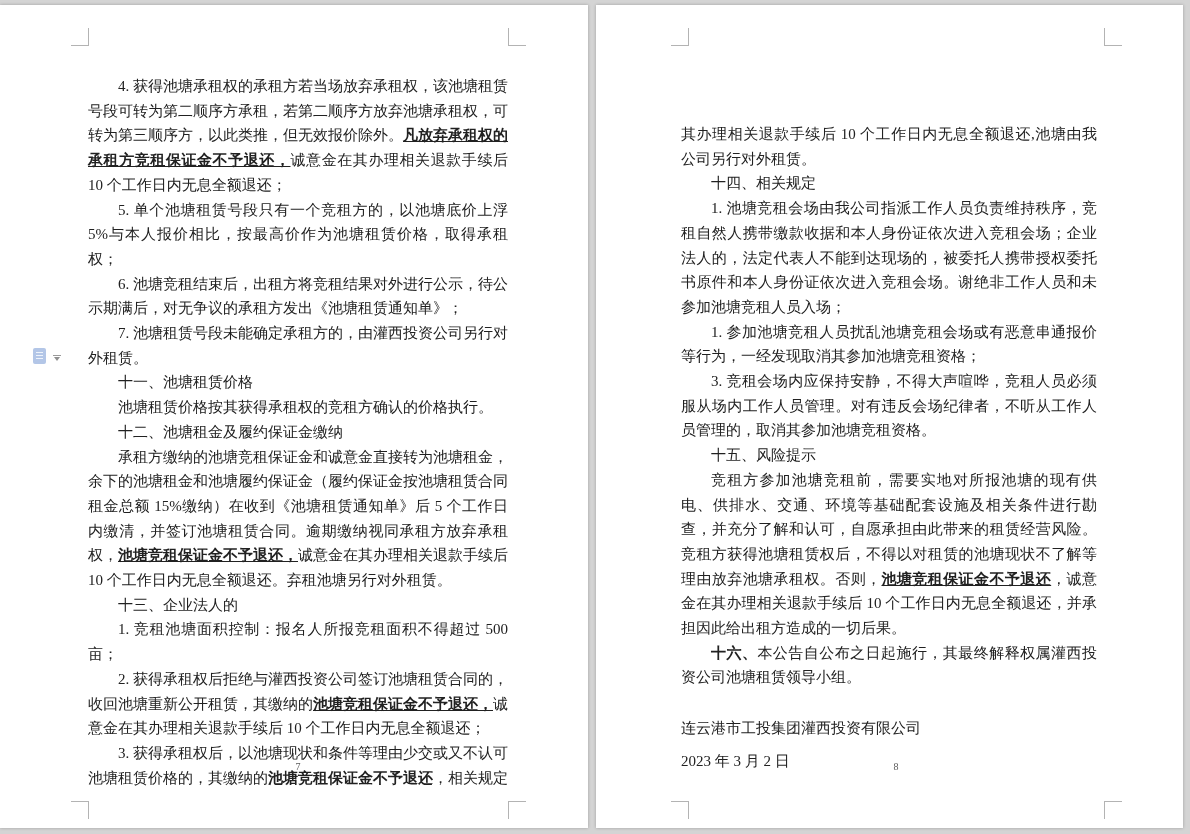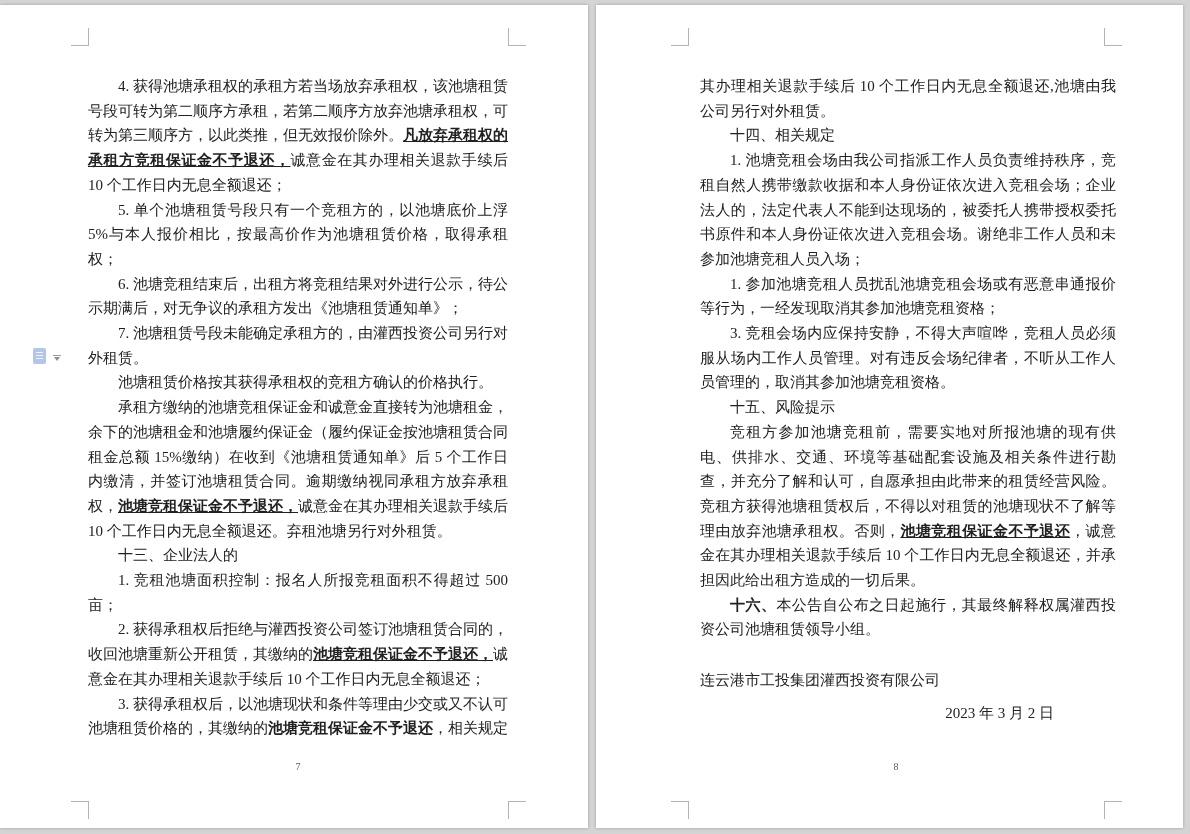--- a/index.html
+++ b/index.html
@@ -13,28 +13,28 @@
     box-shadow:0 0 3px rgba(0,0,0,.25);
   }
   .page.left{left:0;width:588px;}
   .page.right{left:596px;width:587px;}
   .content{
     position:absolute;top:69px;
     font-size:15px;line-height:24.7px;color:#212121;
     text-align:justify;
   }
   .page.left  .content{left:88px;width:420px;}
-  .page.right .content{left:104px;width:416px;}
+  .page.right .content{left:85px;width:416px;margin-top:48px;}
   .p{margin:0;text-indent:2em;}
   .p.cont{text-indent:0;}
   .p.h{font-weight:normal;}
   .bu{font-weight:bold;text-decoration:underline;}
   .b{font-weight:bold;}
   .sig{margin-top:26px;text-indent:0;text-align:left;}
-  .date{margin-top:8px;text-indent:0;text-align:right;padding-right:62px;}
+  .date{margin-top:8px;text-indent:0;text-align:left;padding-right:62px;}
   .pagenum{
     position:absolute;top:756px;text-align:center;
     font-size:10px;color:#595959;
   }
   .page.left  .pagenum{left:88px;width:420px;}
   .page.right .pagenum{left:92px;width:416px;}
   .crop{position:absolute;width:17px;height:17px;border:0 solid #b3b3b3;}
   .crop.tl{top:23px;border-right-width:1px;border-bottom-width:1px;}
   .crop.tr{top:23px;border-left-width:1px;border-bottom-width:1px;}
   .crop.bl{top:796px;border-right-width:1px;border-top-width:1px;}
@@ -66,21 +66,23 @@
 <div class="page left">
   <div class="crop tl"></div>
   <div class="crop tr"></div>
   <div class="crop bl"></div>
   <div class="crop br"></div>
   <div class="content">
     <p class="p"><span>4. 获得池塘承租权的承租方若当场放弃承租权，该池塘租赁号段可转为第二顺序方承租，若第二顺序方放弃池塘承租权，可转为第三顺序方，以此类推，但无效报价除外。</span><span class="bu">凡放弃承租权的承租方竞租保证金不予退还，</span><span class="b"></span><span>诚意金在其办理相关退款手续后 10 个工作日内无息全额退还；</span></p>
     <p class="p"><span>5. 单个池塘租赁号段只有一个竞租方的，以池塘底价上浮 5%与本人报价相比，按最高价作为池塘租赁价格，取得承租权；</span></p>
     <p class="p"><span>6. 池塘竞租结束后，出租方将竞租结果对外进行公示，待公示期满后，对无争议的承租方发出《池塘租赁通知单》；</span></p>
     <p class="p"><span>7. 池塘租赁号段未能确定承租方的，由灌西投资公司另行对外租赁。</span></p>
+    <p class="p h"><span>十一、池塘租赁价格</span></p>
     <p class="p"><span>池塘租赁价格按其获得承租权的竞租方确认的价格执行。</span></p>
+    <p class="p h"><span>十二、池塘租金及履约保证金缴纳</span></p>
     <p class="p"><span>承租方缴纳的池塘竞租保证金和诚意金直接转为池塘租金，余下的池塘租金和池塘履约保证金（履约保证金按池塘租赁合同租金总额 15%缴纳）在收到《池塘租赁通知单》后 5 个工作日内缴清，并签订池塘租赁合同。逾期缴纳视同承租方放弃承租权，</span><span class="bu">池塘竞租保证金不予退还，</span><span>诚意金在其办理相关退款手续后 10 个工作日内无息全额退还。弃租池塘另行对外租赁。</span></p>
     <p class="p h"><span>十三、企业法人的</span></p>
     <p class="p"><span>1. 竞租池塘面积控制：报名人所报竞租面积不得超过 500 亩；</span></p>
     <p class="p"><span>2. 获得承租权后拒绝与灌西投资公司签订池塘租赁合同的，收回池塘重新公开租赁，其缴纳的</span><span class="bu">池塘竞租保证金不予退还，</span><span>诚意金在其办理相关退款手续后 10 个工作日内无息全额退还；</span></p>
     <p class="p"><span>3. 获得承租权后，以池塘现状和条件等理由少交或又不认可池塘租赁价格的，其缴纳的</span><span class="b">池塘竞租保证金不予退还</span><span>，相关规定</span></p>
   </div>
   <div class="pagenum">7</div>
 </div>
 
 <div class="page right">

